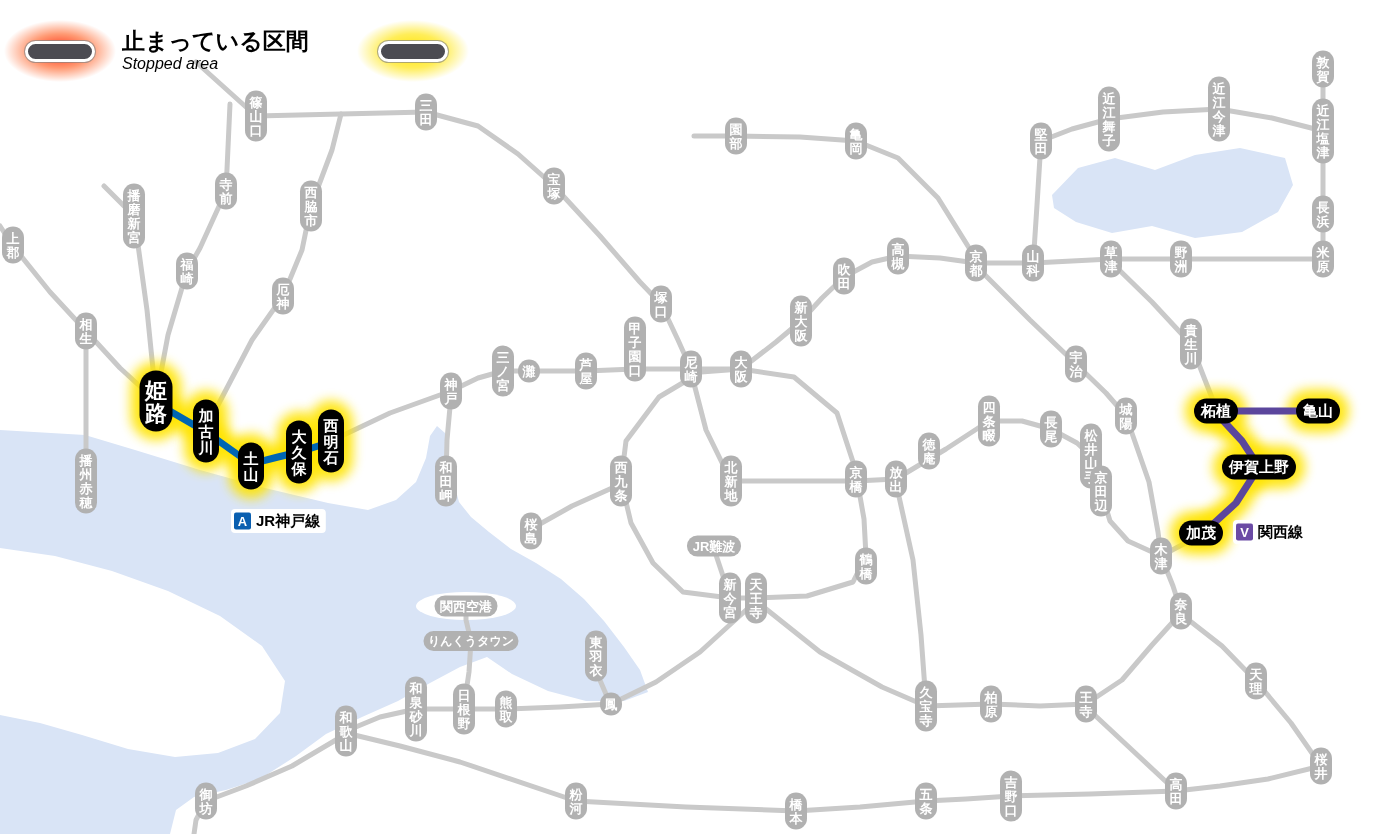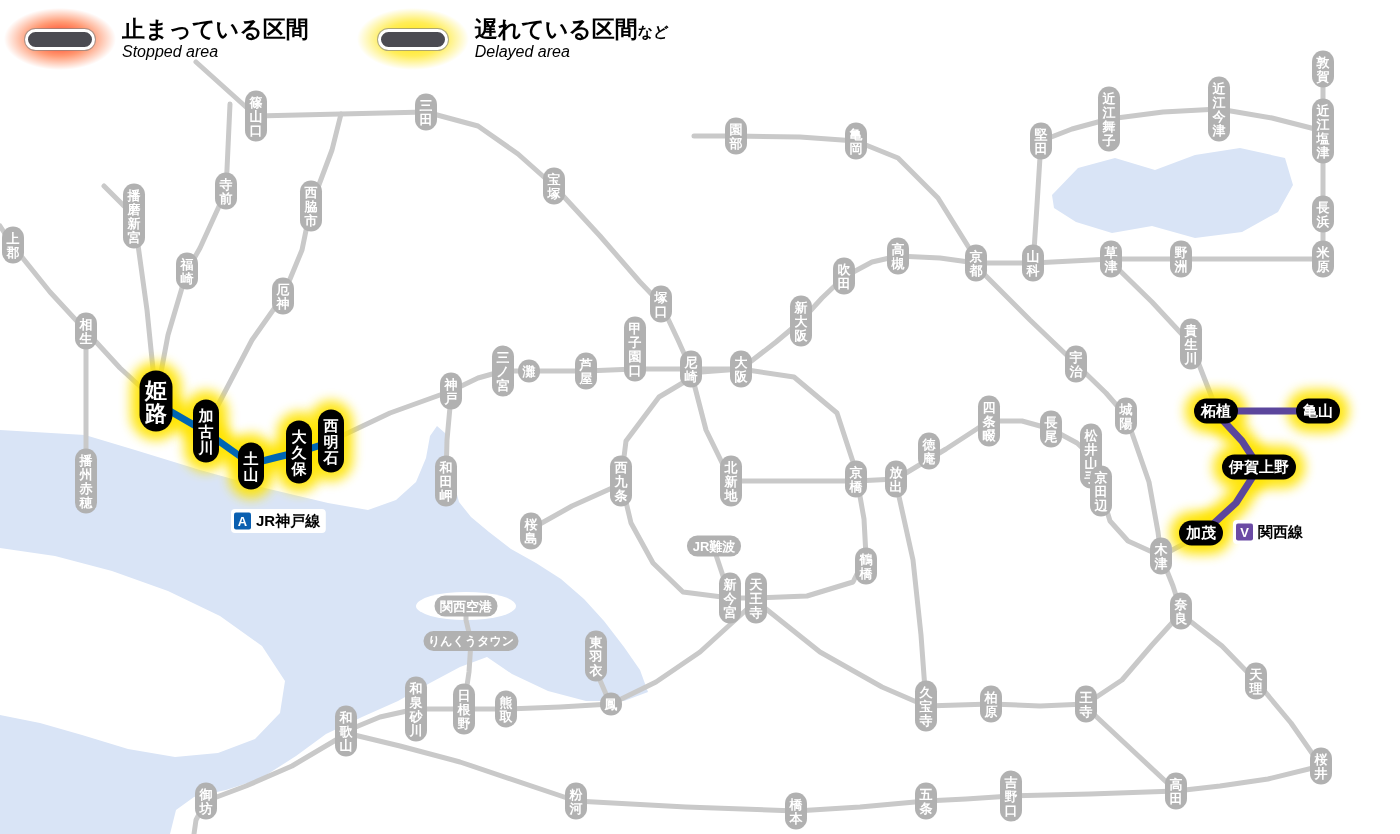--- a/index.html
+++ b/index.html
@@ -1,19 +1,19 @@
 <!DOCTYPE html>
 <html><head>
 <meta charset="utf-8">
 <style>
   html,body{margin:0;padding:0;background:#fff;}
   .stage{position:relative;width:1400px;height:834px;background:#ffffff;overflow:hidden;
          font-family:"Liberation Sans","DejaVu Sans",sans-serif;}
   .stage svg{position:absolute;left:0;top:0;}
-  .legend{position:absolute;left:4px;top:8px;display:flex;align-items:flex-start;z-index:5;}
+  .legend{position:absolute;left:4px;top:20px;display:flex;align-items:flex-start;z-index:5;}
   .legend-item{display:flex;align-items:center;}
   .legend-item + .legend-item{margin-left:48px;}
   .glowicon{position:relative;width:112px;height:62px;display:flex;align-items:center;justify-content:center;flex:none;}
   .glowicon::before{content:"";position:absolute;inset:0;}
   .glowicon.red::before{background:radial-gradient(closest-side,rgba(255,30,0,.95),rgba(255,70,0,.55) 55%,rgba(255,70,0,0) 100%);}
   .glowicon.yellow::before{background:radial-gradient(closest-side,rgba(255,228,0,1),rgba(255,228,0,.65) 55%,rgba(255,228,0,0) 100%);}
   .bar{position:relative;width:64px;height:15px;background:#4b4b52;border:3px solid #fff;border-radius:12px;
        box-shadow:0 0 0 1px rgba(130,130,130,.65);}
   .legend-text{margin-left:6px;}
   .legend-text .title{font-size:23px;font-weight:bold;color:#000;line-height:1.1;white-space:nowrap;}
@@ -446,20 +446,16 @@
       </span>
       <div class="legend-text">
         <div class="title">止まっている区間</div>
         <div class="sub">Stopped area</div>
       </div>
     </div>
     <div class="legend-item">
       <span class="glowicon yellow">
         <span class="bar"></span>
       </span>
-      <div class="legend-text">
-        <div class="title"><span>遅れている区間</span><span class="suffix">など</span></div>
-        <div class="sub">Delayed area</div>
-      </div>
     </div>
   </div>
 
 </div>
 
 </body></html>

